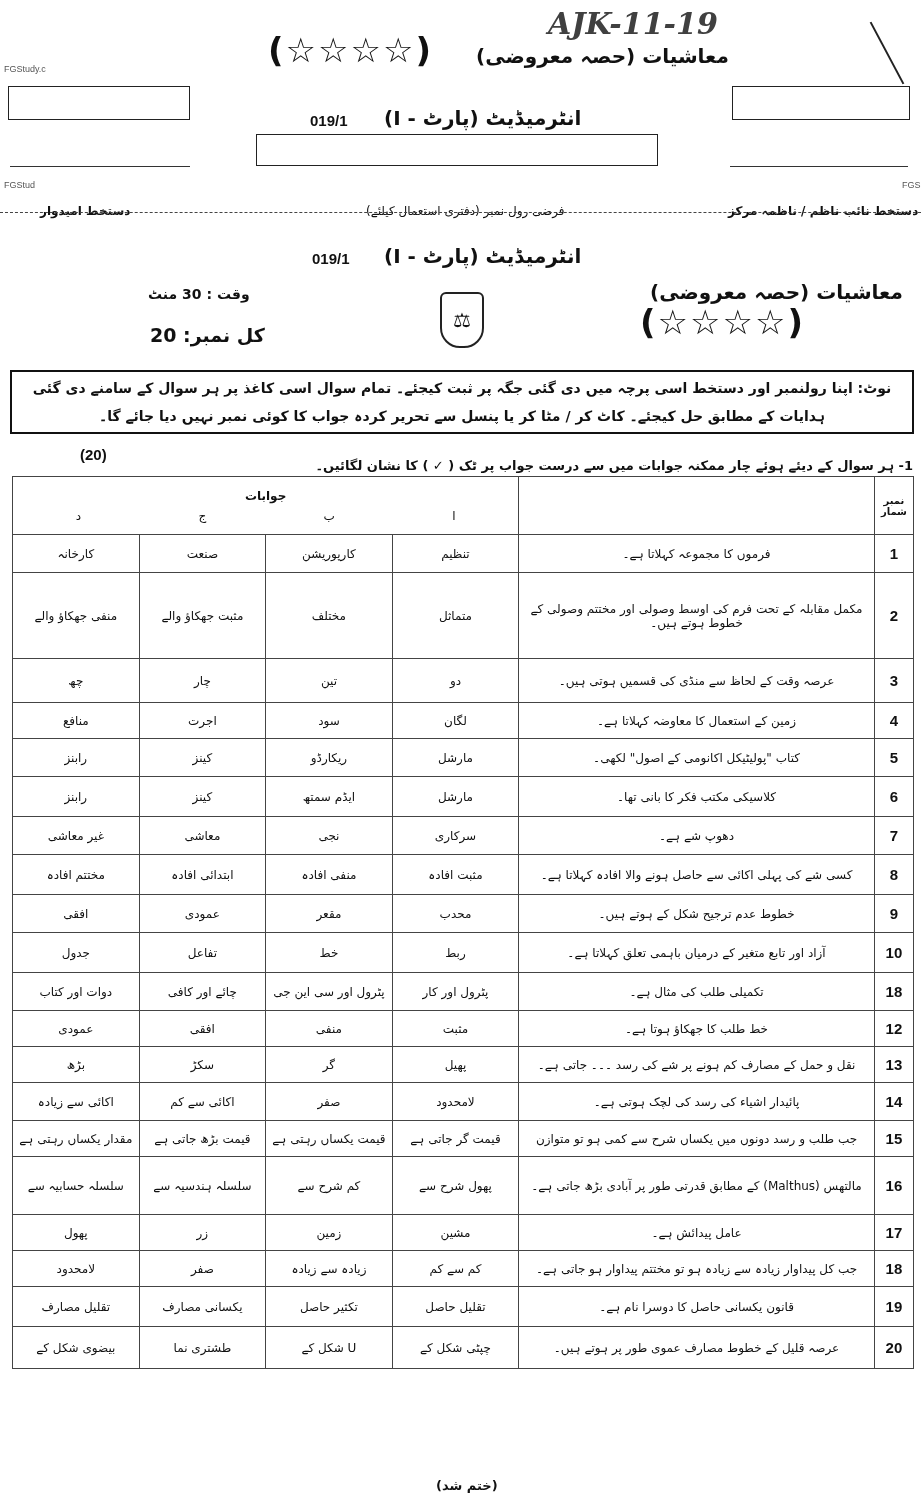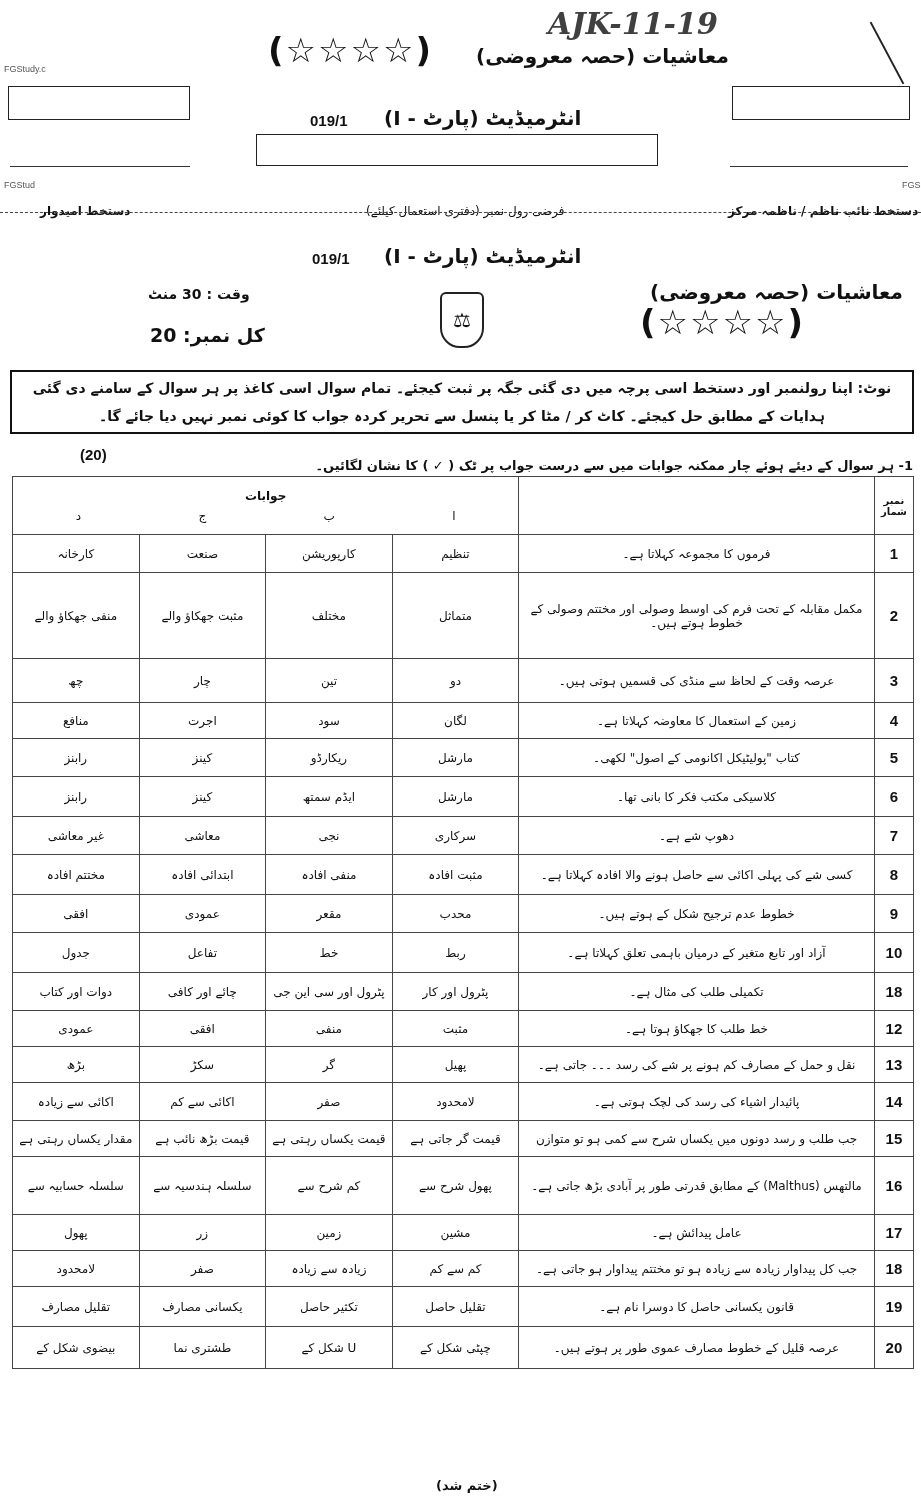--- a/index.html
+++ b/index.html
@@ -199,21 +199,21 @@
         <td class="opt">لامحدود</td>
         <td class="opt">صفر</td>
         <td class="opt">اکائی سے کم</td>
         <td class="opt">اکائی سے زیادہ</td>
       </tr>
       <tr style="height: 36px;">
         <td class="num">15</td>
         <td class="qt">جب طلب و رسد دونوں میں یکساں شرح سے کمی ہو تو متوازن</td>
         <td class="opt">قیمت گر جاتی ہے</td>
         <td class="opt">قیمت یکساں رہتی ہے</td>
-        <td class="opt">قیمت بڑھ نائب ہے</td>
+        <td class="opt">قیمت بڑھ جاتی ہے</td>
         <td class="opt">مقدار یکساں رہتی ہے</td>
       </tr>
       <tr style="height: 58px;">
         <td class="num">16</td>
         <td class="qt">مالتھس (Malthus) کے مطابق قدرتی طور پر آبادی بڑھ جاتی ہے۔</td>
         <td class="opt">پھول شرح سے</td>
         <td class="opt">کم شرح سے</td>
         <td class="opt">سلسلہ ہندسیہ سے</td>
         <td class="opt">سلسلہ حسابیہ سے</td>
       </tr>

